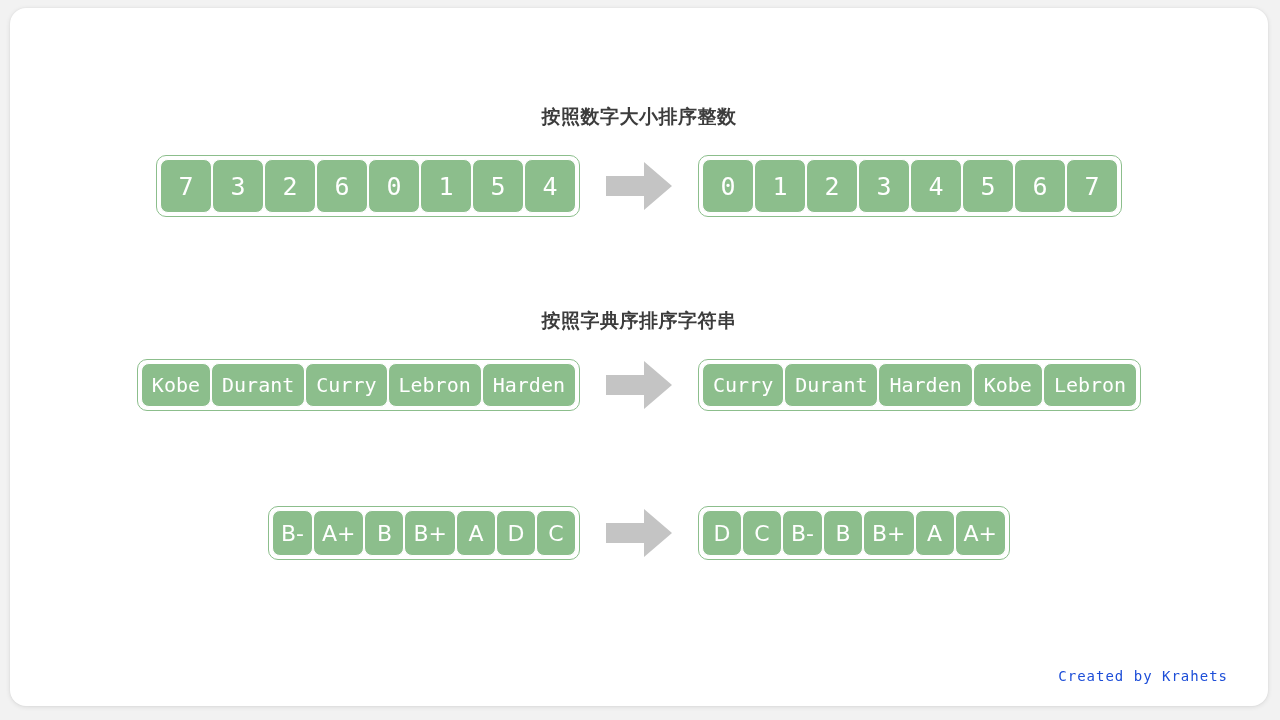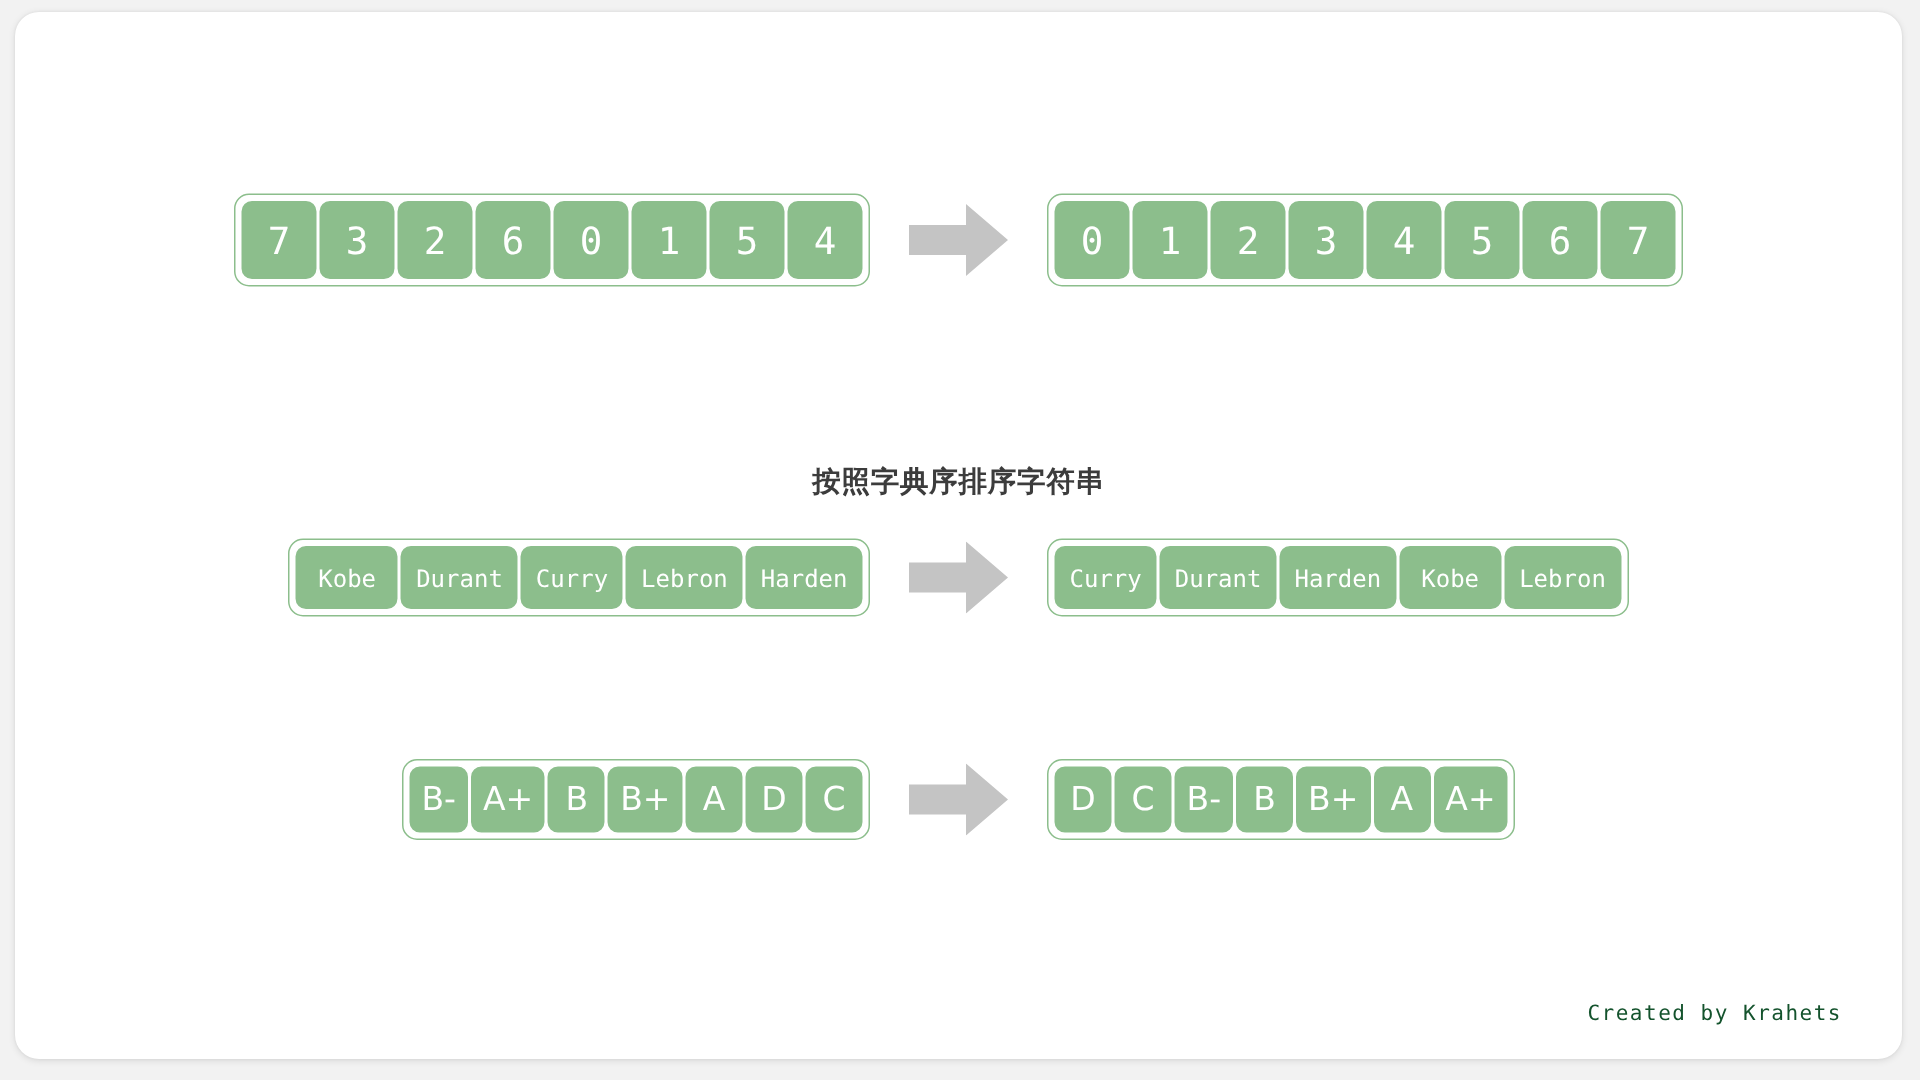--- a/index.html
+++ b/index.html
@@ -71,21 +71,21 @@
   
   .num .cell {
     width: 52px;
     height: 54px;
     font-size: 25px;
   }
 
   
   .str .cell {
     height: 44px;
-    font-size: 16px;
+    font-size: 20px;
     padding: 0 10px;
     min-width: 70px;
   }
 
   
   .grade .cell {
     height: 46px;
     font-size: 22px;
     padding: 0 8px;
     min-width: 40px;
@@ -103,31 +103,32 @@
   .arrow {
     width: 66px;
     height: 48px;
   }
 
   .footer {
     position: absolute;
     right: 40px;
     bottom: 22px;
     font-size: 14px;
-    color: #14532d;
+    color: #1d4ed8;
     font-family: "DejaVu Sans Mono", "Liberation Mono", monospace;
     letter-spacing: 1px;
   }
 </style>
 </head>
 <body>
 
 <div id="card">
 
   <div class="section" style="top:96px;">
+    <div class="section-title">按照数字大小排序整数</div>
     <div class="row num" style="margin-top:25px;">
       <div class="array">
         <div class="cell">7</div>
         <div class="cell">3</div>
         <div class="cell">2</div>
         <div class="cell">6</div>
         <div class="cell">0</div>
         <div class="cell">1</div>
         <div class="cell">5</div>
         <div class="cell">4</div>

